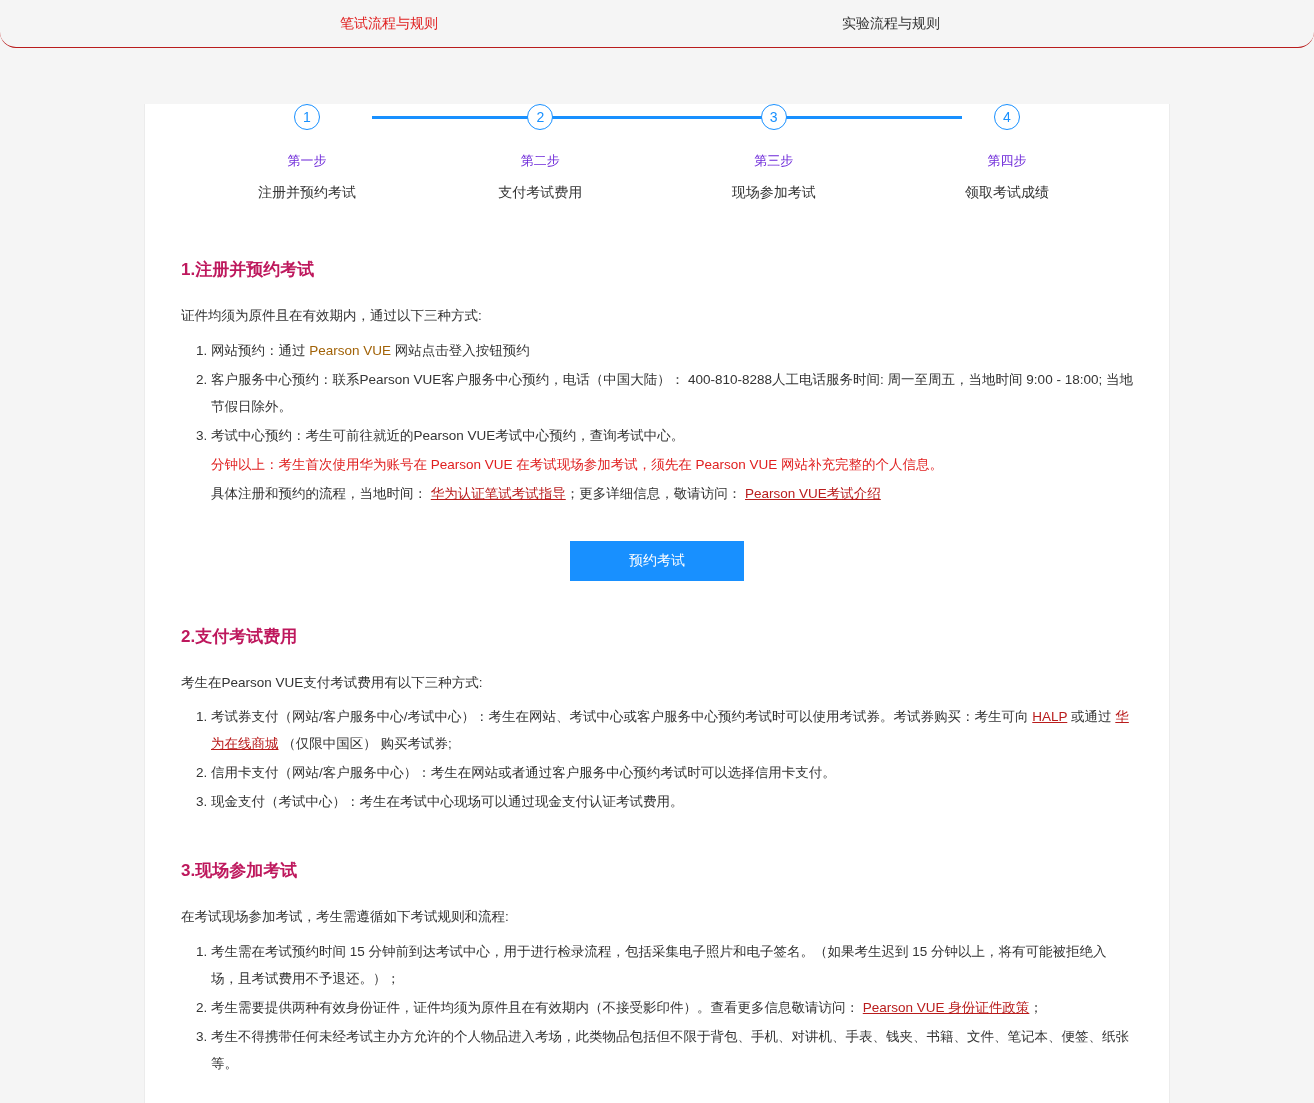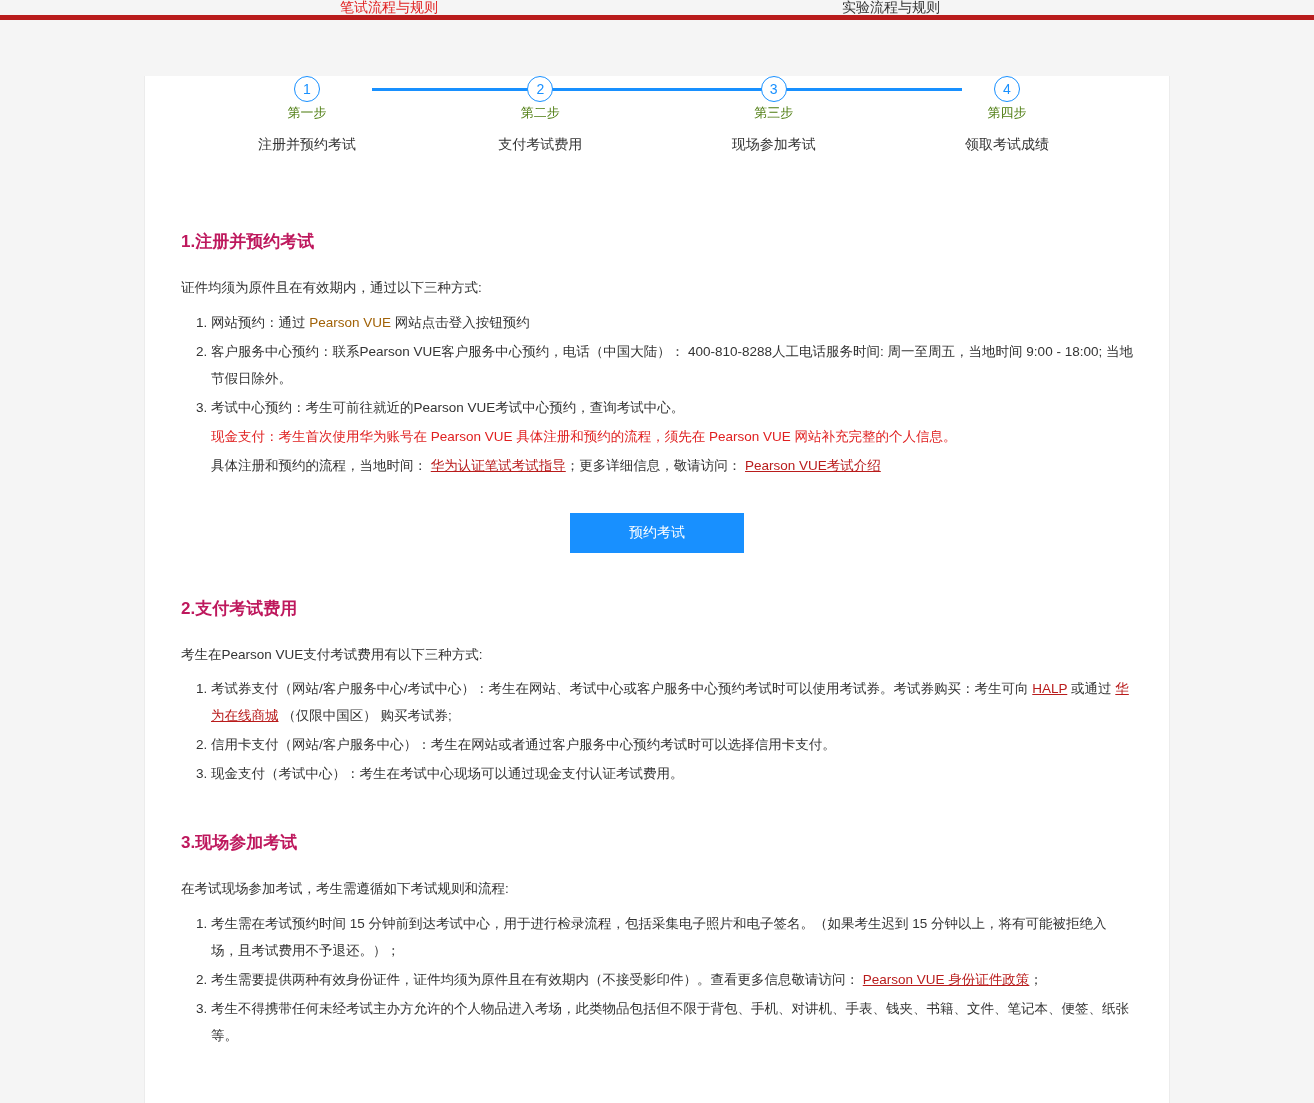--- a/index.html
+++ b/index.html
@@ -10,25 +10,26 @@
     color: #333;
   }
   .page {
     width: 1314px;
     min-height: 1103px;
     background: #f5f5f5;
     position: relative;
   }
   
   .tabbar {
-    height: 20px;
+    height: 48px;
     background: #f5f5f5;
     display: flex;
     align-items: center;
-    border-bottom: 5px solid #b91c1c;
+    border-bottom: 1px solid #b91c1c;
+    border-radius: 16px;
   }
   .tab {
     font-size: 14px;
     cursor: pointer;
     white-space: nowrap;
   }
   .tab.active { color: #e02020; }
   .tab.inactive { color: #333; }
   .tab-1 { margin-left: 340px; }
   .tab-2 { margin-left: 404px; }
@@ -76,23 +77,23 @@
   .bar {
     position: absolute;
     top: 12px;
     left: 165px;
     right: 145px;
     height: 3px;
     background: #1890ff;
     z-index: 1;
   }
   .step-sub {
-    margin-top: 2px;
+    margin-top: 22px;
     font-size: 13px;
-    color: #4d7c0f;
+    color: #6d28d9;
   }
   .step-label {
     margin-top: 14px;
     font-size: 14px;
     color: #333;
   }
 
   
   .body {
     padding: 0 36px;
@@ -188,21 +189,21 @@
       <h2 class="sec">1.注册并预约考试</h2>
       <p class="para">证件均须为原件且在有效期内，通过以下三种方式:</p>
       <ol class="list">
         <li>
           <span>网站预约：通过 </span><a class="link">Pearson VUE</a><span> 网站点击登入按钮预约</span>
         </li>
         <li>客户服务中心预约：联系Pearson VUE客户服务中心预约，电话（中国大陆）： 400-810-8288人工电话服务时间: 周一至周五，当地时间 9:00 - 18:00;  当地节假日除外。</li>
         <li>
           <span>考试中心预约：考生可前往就近的Pearson VUE考试中心预约，查询考试中心。</span>
           <div class="sub-note">
-            <span class="red">现金支付：</span><span class="red">考生首次使用华为账号在 Pearson VUE 具体注册和预约的流程，须先在 Pearson VUE 网站补充完整的个人信息。</span>
+            <span class="red">分钟以上：</span><span class="red">考生首次使用华为账号在 Pearson VUE 在考试现场参加考试，须先在 Pearson VUE 网站补充完整的个人信息。</span>
           </div>
           <div class="sub-note">
             <span>具体注册和预约的流程，当地时间：</span>
             <a class="red-link">华为认证笔试考试指导</a><span>；更多详细信息，敬请访问：</span>
             <a class="red-link">Pearson VUE考试介绍</a>
           </div>
         </li>
       </ol>
       <div class="btn-wrap">
         <button class="btn">预约考试</button>

